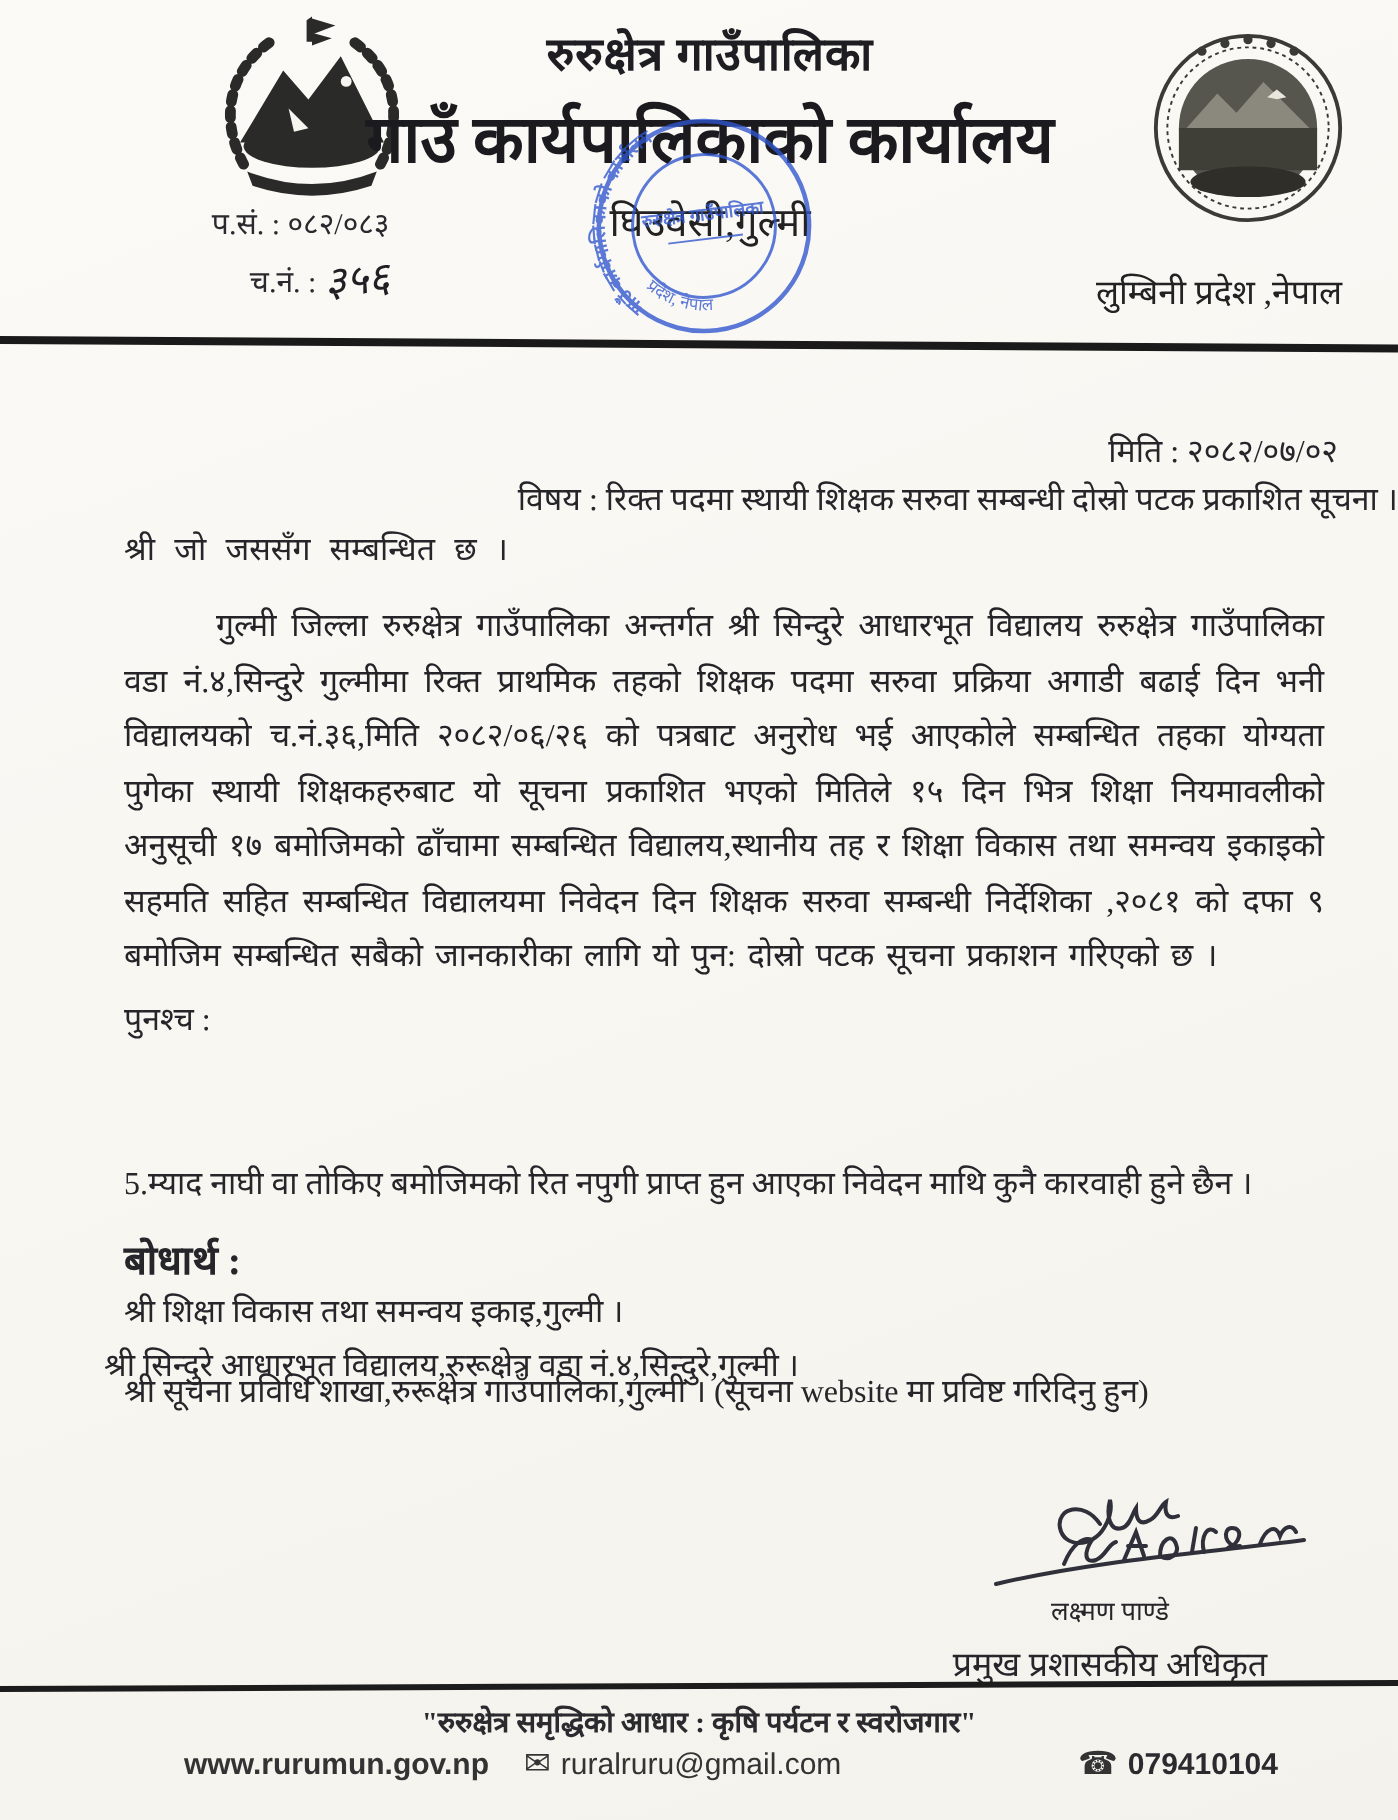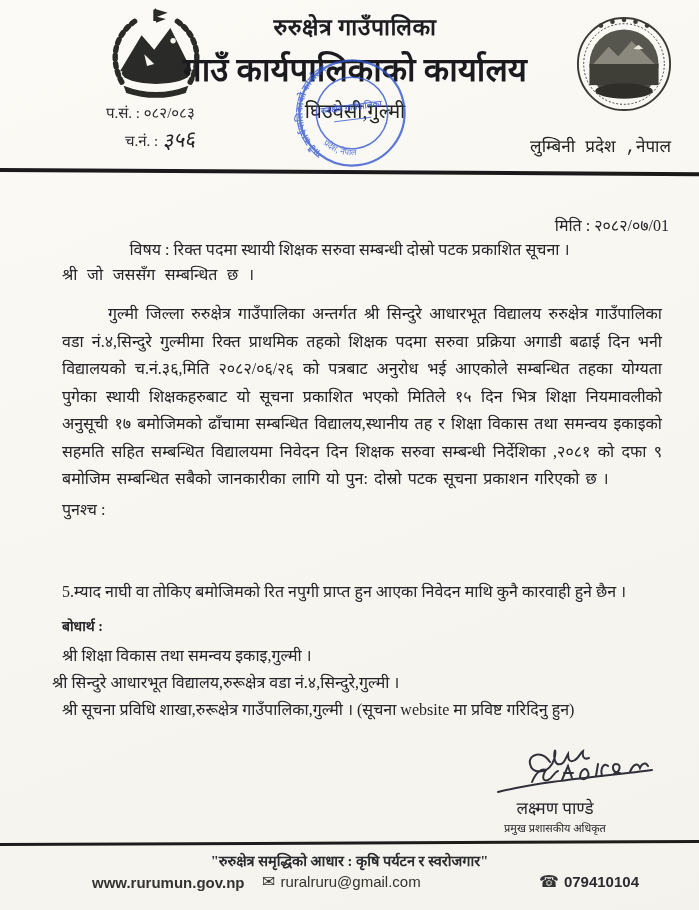--- a/index.html
+++ b/index.html
@@ -20,51 +20,51 @@
   .muni-title{font-size:23px;font-weight:bold;letter-spacing:.5px;color:#1e1e22;}
   .office-title{font-size:33px;font-weight:bold;margin-top:4px;color:#1b1b1f;}
   .office-addr{font-size:20px;margin-top:6px;color:#222;}
   .refs{left:96px;top:100px;font-size:15px;line-height:26px;color:#2a2a2e;text-align:right;}
   .refs .lbl{display:inline-block;min-width:44px;}
   .chalani-hand{
     font-family:"DejaVu Sans","Liberation Sans",sans-serif;
     font-size:21px;font-style:italic;display:inline-block;
     transform:rotate(-5deg) translateY(1px);color:#1f1f24;
   }
-  .province{right:28px;top:134px;font-size:17px;color:#222;font-family:Liberation Mono, monospace;}
+  .province{right:28px;top:134px;font-size:17px;color:#222;}
   .hr-thick{
     left:0;top:168px;width:699px;height:4px;background:#1a1a1a;
     transform:rotate(0.35deg);transform-origin:left center;
   }
 
   
   .stamp{left:288px;top:52px;width:128px;height:122px;opacity:.78;
          transform:rotate(-7deg);}
 
   
   .date-line{right:30px;top:214px;font-size:16px;}
-  .subject{left:0;top:238px;width:699px;text-align:center;font-size:16px;}
+  .subject{left:0;top:238px;width:699px;text-align:right;font-size:16px;}
   .salutation{left:62px;top:263px;font-size:16px;font-family:Liberation Mono, monospace;}
   .body-par{
     left:62px;top:300px;width:600px;
     font-size:16px;line-height:27.5px;
     text-align:justify;text-indent:46px;word-spacing:2px;color:#242428;
   }
   .ps-label{left:62px;top:498px;font-size:16px;text-align:center;}
   .ps-1{left:62px;top:526px;width:585px;font-size:16px;line-height:26px;}
   .ps-2{left:62px;top:580px;width:600px;font-size:16px;}
-  .cc-label{left:62px;top:616px;font-size:14px;font-weight:bold;text-align:right;}
+  .cc-label{left:62px;top:616px;font-size:20px;font-weight:bold;text-align:right;}
   .cc-1{left:62px;top:644px;font-size:16px;}
   .cc-2{left:52px;top:671px;font-size:16px;}
-  .cc-3{left:62px;top:698px;font-size:16px;text-align:right;}
+  .cc-3{left:62px;top:684px;font-size:16px;text-align:right;}
 
   
   .sig-scribble{left:488px;top:742px;width:170px;height:56px;}
-  .sig-name{left:440px;top:796px;width:230px;text-align:center;font-size:17px;}
-  .sig-title{left:420px;top:820px;width:270px;text-align:center;font-size:11px;}
+  .sig-name{left:440px;top:796px;width:230px;text-align:center;font-size:13px;}
+  .sig-title{left:420px;top:820px;width:270px;text-align:center;font-size:17px;}
 
   
   .hr-footer{left:0;top:843px;width:699px;height:3px;background:#1c1c1c;
              transform:rotate(-0.25deg);transform-origin:left center;}
   .tagline{left:0;top:850px;width:699px;text-align:center;font-size:14.5px;
            font-weight:bold;color:#2b2b2f;}
   .foot-web{left:92px;top:874px;font-size:15px;
             font-family:"Liberation Sans","DejaVu Sans",sans-serif;font-weight:bold;color:#333;}
   .foot-mail{left:262px;top:872px;font-size:15px;
              font-family:"Liberation Sans","DejaVu Sans",sans-serif;color:#333;}
@@ -150,21 +150,21 @@
     <div>
       <span class="lbl">च.नं. :</span>
       <span class="chalani-hand">३५६</span>
     </div>
   </div>
 
   <div class="abs province">लुम्बिनी प्रदेश ,नेपाल</div>
 
   <div class="abs hr-thick"></div>
 
-  <div class="abs date-line">मिति : २०८२/०७/01</div>
+  <div class="abs date-line">मिति : २०८२/०७/०२</div>
 
   <div class="abs subject">विषय : रिक्त पदमा स्थायी शिक्षक सरुवा सम्बन्धी दोस्रो पटक प्रकाशित सूचना ।</div>
 
   <div class="abs salutation">श्री जो जससँग सम्बन्धित छ ।</div>
 
   <div class="abs body-par">गुल्मी जिल्ला रुरुक्षेत्र गाउँपालिका अन्तर्गत श्री सिन्दुरे आधारभूत विद्यालय रुरुक्षेत्र गाउँपालिका वडा नं.४,सिन्दुरे गुल्मीमा रिक्त प्राथमिक तहको शिक्षक पदमा सरुवा प्रक्रिया अगाडी बढाई दिन भनी विद्यालयको च.नं.३६,मिति २०८२/०६/२६ को पत्रबाट अनुरोध भई आएकोले सम्बन्धित तहका योग्यता पुगेका स्थायी शिक्षकहरुबाट यो सूचना प्रकाशित भएको मितिले १५ दिन भित्र शिक्षा नियमावलीको अनुसूची १७ बमोजिमको ढाँचामा सम्बन्धित विद्यालय,स्थानीय तह र शिक्षा विकास तथा समन्वय इकाइको सहमति सहित सम्बन्धित विद्यालयमा निवेदन दिन शिक्षक सरुवा सम्बन्धी निर्देशिका ,२०८१ को दफा ९ बमोजिम सम्बन्धित सबैको जानकारीका लागि यो पुन: दोस्रो पटक सूचना प्रकाशन गरिएको छ ।</div>
 
   <div class="abs ps-label">पुनश्च :</div>
   <div class="abs ps-2">5.म्याद नाघी वा तोकिए बमोजिमको रित नपुगी प्राप्त हुन आएका निवेदन माथि कुनै कारवाही हुने छैन ।</div>
 

